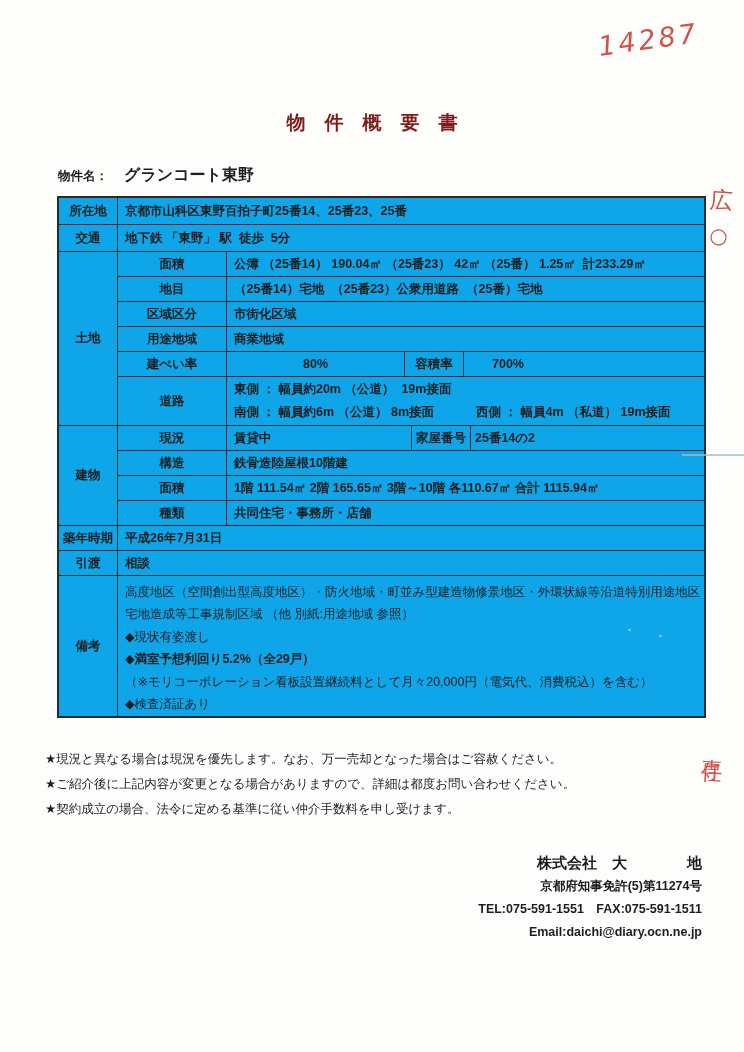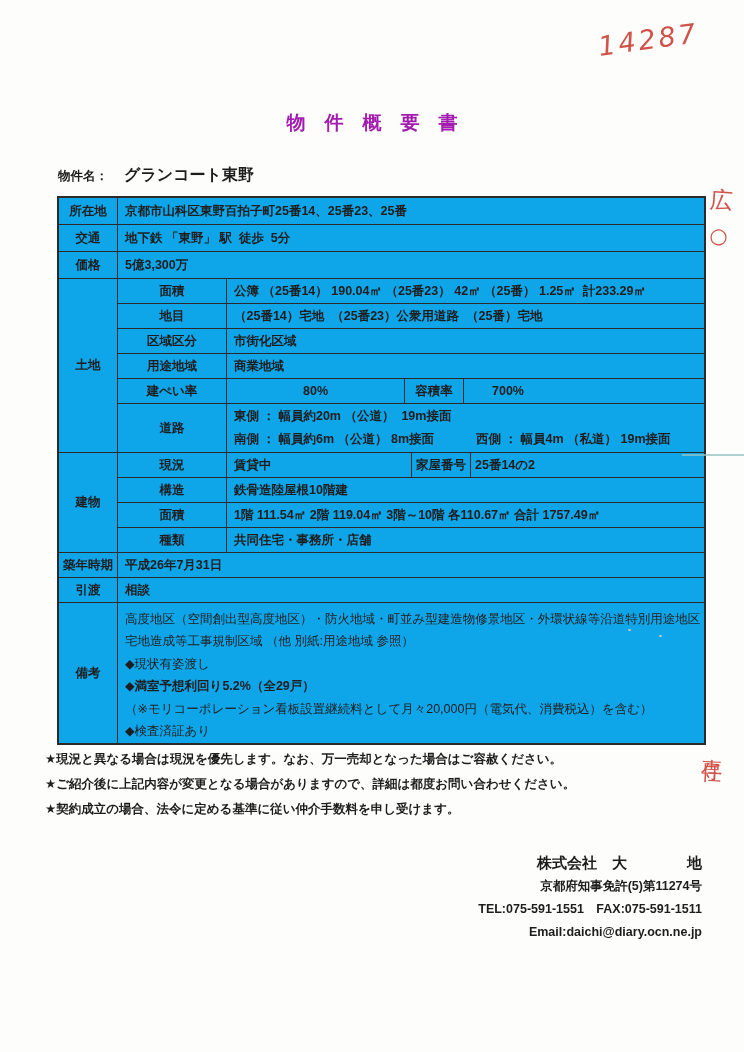--- a/index.html
+++ b/index.html
@@ -19,21 +19,21 @@
   }
   .hw-side1 { position:absolute; left:702px; top:182px; width:36px; text-align:center;
     font-size:23px; line-height:36px; transform:rotate(4deg); }
   .hw-side1 .circle { font-size:21px; }
   .hw-side2 { position:absolute; left:700px; top:742px; font-size:21px; line-height:26px;
     writing-mode:vertical-rl; transform:rotate(3deg); letter-spacing:4px; }
 
   
   .doc-title {
     position:absolute; left:0; top:110px; width:100%; text-align:center;
-    font-size:19px; font-weight:700; color:#a21caf;
+    font-size:19px; font-weight:700; color:#7f1d1d;
   }
   .prop-line { position:absolute; left:58px; top:165px; font-size:12.5px; display:flex; align-items:baseline; }
   .prop-line .plabel { font-weight:600; }
   .prop-line .pname { font-weight:700; font-size:16px; margin-left:16px; }
 
   
   .table {
     position:absolute; left:57px; top:196px; width:645px;
     border:2px solid #2a2a2a; background:#0ea5e9;
     font-size:12.5px; font-weight:600; line-height:1;
@@ -65,21 +65,21 @@
   .bld-rows .grow { height:24px; }
   .h24 { height:24px; }
   .remarks-body { flex:1; padding:5px 0 0 7px; display:flex; flex-direction:column; }
   .remarks-line { line-height:22.4px; font-weight:400; }
   .remarks-line.bold { font-weight:700; }
   .remarks-cell-label { width:58px; flex:none; border-right:1.5px solid #2a2a2a;
         display:flex; align-items:center; justify-content:center; }
   .remarks-h { height:140px; }
 
   
-  .notes { position:absolute; left:45px; top:747px; font-size:12.5px; font-weight:700; }
+  .notes { position:absolute; left:45px; top:747px; font-size:12.5px; font-weight:400; }
   .notes .note { line-height:25px; }
 
   
   .company { position:absolute; right:42px; top:851px; text-align:right;
              font-size:12.5px; font-weight:600; }
   .company .cname { font-size:15px; font-weight:700; line-height:24px; }
   .company div { line-height:23px; }
 
   
   .artifact-line { position:absolute; left:682px; top:454px; width:62px; height:2px;
@@ -114,26 +114,20 @@
         </div>
     </div>
 
     <div class="band h26">
       <div class="cA t">交通</div>
       <div class="cV">
           <span class="t">地下鉄 「東野」 駅  徒歩  5分</span>
         </div>
     </div>
 
-    <div class="band h26">
-      <div class="cA t">価格</div>
-      <div class="cV">
-          <span class="t">5億3,300万</span>
-        </div>
-    </div>
 
     <div class="band">
       <div class="cA t">土地</div>
       <div class="group-rows">
         <div class="grow grow24">
           <div class="cB t">面積</div>
           <div class="cV">
               <span class="t">公簿 （25番14） 190.04㎡ （25番23） 42㎡ （25番） 1.25㎡  計233.29㎡</span>
             </div>
         </div>
@@ -195,21 +189,21 @@
         </div>
         <div class="grow">
           <div class="cB t">構造</div>
           <div class="cV">
               <span class="t">鉄骨造陸屋根10階建</span>
             </div>
         </div>
         <div class="grow">
           <div class="cB t">面積</div>
           <div class="cV">
-              <span class="t">1階 111.54㎡ 2階 119.04㎡ 3階～10階 各110.67㎡ 合計 1757.49㎡</span>
+              <span class="t">1階 111.54㎡ 2階 165.65㎡ 3階～10階 各110.67㎡ 合計 1115.94㎡</span>
             </div>
         </div>
         <div class="grow">
           <div class="cB t">種類</div>
           <div class="cV">
               <span class="t">共同住宅・事務所・店舗</span>
             </div>
         </div>
       </div>
     </div>

